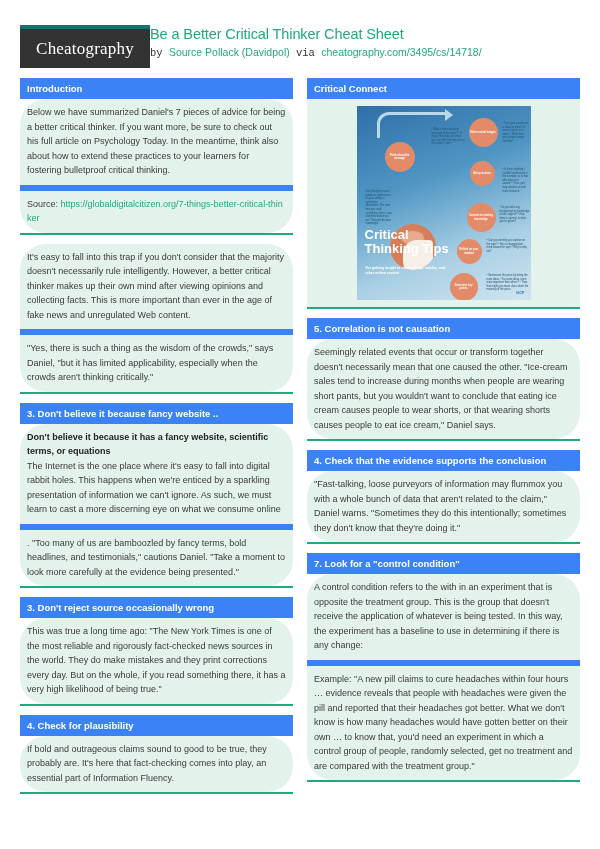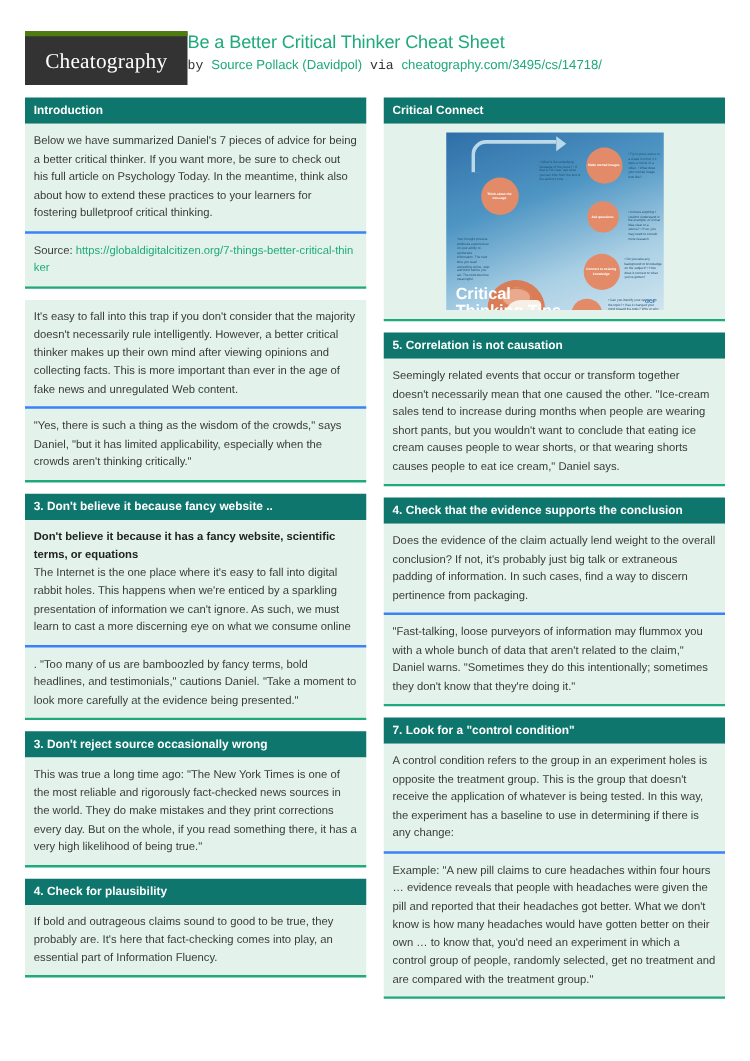--- a/index.html
+++ b/index.html
@@ -8,21 +8,21 @@
     background: #ffffff;
     font-family: "Liberation Sans", sans-serif;
     -webkit-font-smoothing: antialiased;
   }
   .page { width: 600px; height: 849px; position: relative; padding: 0 20px; }
 
   
   .header { display: flex; align-items: flex-start; padding-top: 25px; height: 68px; }
   .logo-box {
     width: 130px; height: 43px; background: #333333;
-    border-top: 4px solid #4d7c0f;
+    border-top: 4px solid #0f766e;
     display: flex; align-items: center; justify-content: center;
     flex: 0 0 130px;
   }
   .logo-text {
     color: #ffffff; font-family: "Liberation Serif", serif;
     font-size: 17px; letter-spacing: .2px;
   }
   .title-block { padding-top: 1px; }
   .sheet-title {
     color: #1fa97c; font-size: 14.5px; font-weight: normal;
@@ -32,37 +32,37 @@
   .byline a { color: #1fa97c; text-decoration: none; }
   .byline .plain { color: #333; font-family: Liberation Mono, monospace; }
 
   
   .columns { display: flex; gap: 14px; margin-top: 10px; }
   .col { width: 273px; }
 
   
   .block { margin-bottom: 9px; border-bottom: 2.5px solid #1fa97c; }
   .block-head {
-    background: #0f766e; color: #ffffff;
+    background: #3b82f6; color: #ffffff;
     font-size: 9.5px; font-weight: bold;
     padding: 5px 7px 5px 7px; line-height: 11px;
   }
-  .block-body { background: #e3f3ec; }
+  .block-body { background: #e3f3ec; border-radius: 26px; }
   .cell {
     padding: 6px 7px 7px 7px;
     font-size: 9px; line-height: 14.5px; color: #3a3a3a;
   }
-  .cell + .cell { border-top: 2px solid #3b82f6; }
+  .cell + .cell { border-top: 6px solid #3b82f6; }
   .cell .strong { font-weight: bold; color: #222; display: block; }
   .cell a { color: #1fa97c; text-decoration: none; word-break: break-all; }
 
   
   .info-cell { padding: 7px; background: #e3f3ec; }
   .info-img {
-    width: 174px; height: 142px; margin: 0 auto;
+    width: 174px; height: 194px; margin: 0 auto;
     position: relative; overflow: hidden;
     background: linear-gradient(160deg, #2f6fa8 0%, #4f96c4 38%, #a9cfe4 72%, #cfe4ef 100%);
   }
   .bubble {
     position: absolute; border-radius: 50%;
     background: #e38b68; color: #fff;
     display: flex; align-items: center; justify-content: center;
     text-align: center; font-size: 2.6px; font-weight: bold;
     line-height: 3.4px; padding: 1px;
   }
@@ -243,33 +243,30 @@
           <div class="cell">
             <p>Seemingly related events that occur or transform together doesn't necessarily mean that one caused the other. "Ice-cream sales tend to increase during months when people are wearing short pants, but you wouldn't want to conclude that eating ice cream causes people to wear shorts, or that wearing shorts causes people to eat ice cream," Daniel says.</p>
           </div>
         </div>
       </div>
 
       <div class="block">
         <div class="block-head">4. Check that the evidence supports the conclusion</div>
         <div class="block-body">
           <div class="cell">
-            <p>Does the evidence of the claim actually lend weight to the overall conclusion? If not, it's probably just big talk or extraneous padding of information. In such cases, find a way to discern pertinence from packaging.</p>
-          </div>
-          <div class="cell">
             <p>"Fast-talking, loose purveyors of information may flummox you with a whole bunch of data that aren't related to the claim," Daniel warns. "Sometimes they do this intentionally; sometimes they don't know that they're doing it."</p>
           </div>
         </div>
       </div>
 
       <div class="block">
         <div class="block-head">7. Look for a "control condition"</div>
         <div class="block-body">
           <div class="cell">
-            <p>A control condition refers to the group in an experiment holes is opposite the treatment group. This is the group that doesn't receive the application of whatever is being tested. In this way, the experiment has a baseline to use in determining if there is any change:</p>
+            <p>A control condition refers to the with in an experiment that is opposite the treatment group. This is the group that doesn't receive the application of whatever is being tested. In this way, the experiment has a baseline to use in determining if there is any change:</p>
           </div>
           <div class="cell">
             <p>Example: "A new pill claims to cure headaches within four hours … evidence reveals that people with headaches were given the pill and reported that their headaches got better. What we don't know is how many headaches would have gotten better on their own … to know that, you'd need an experiment in which a control group of people, randomly selected, get no treatment and are compared with the treatment group."</p>
           </div>
         </div>
       </div>
 
     </div>
   </div>
 

